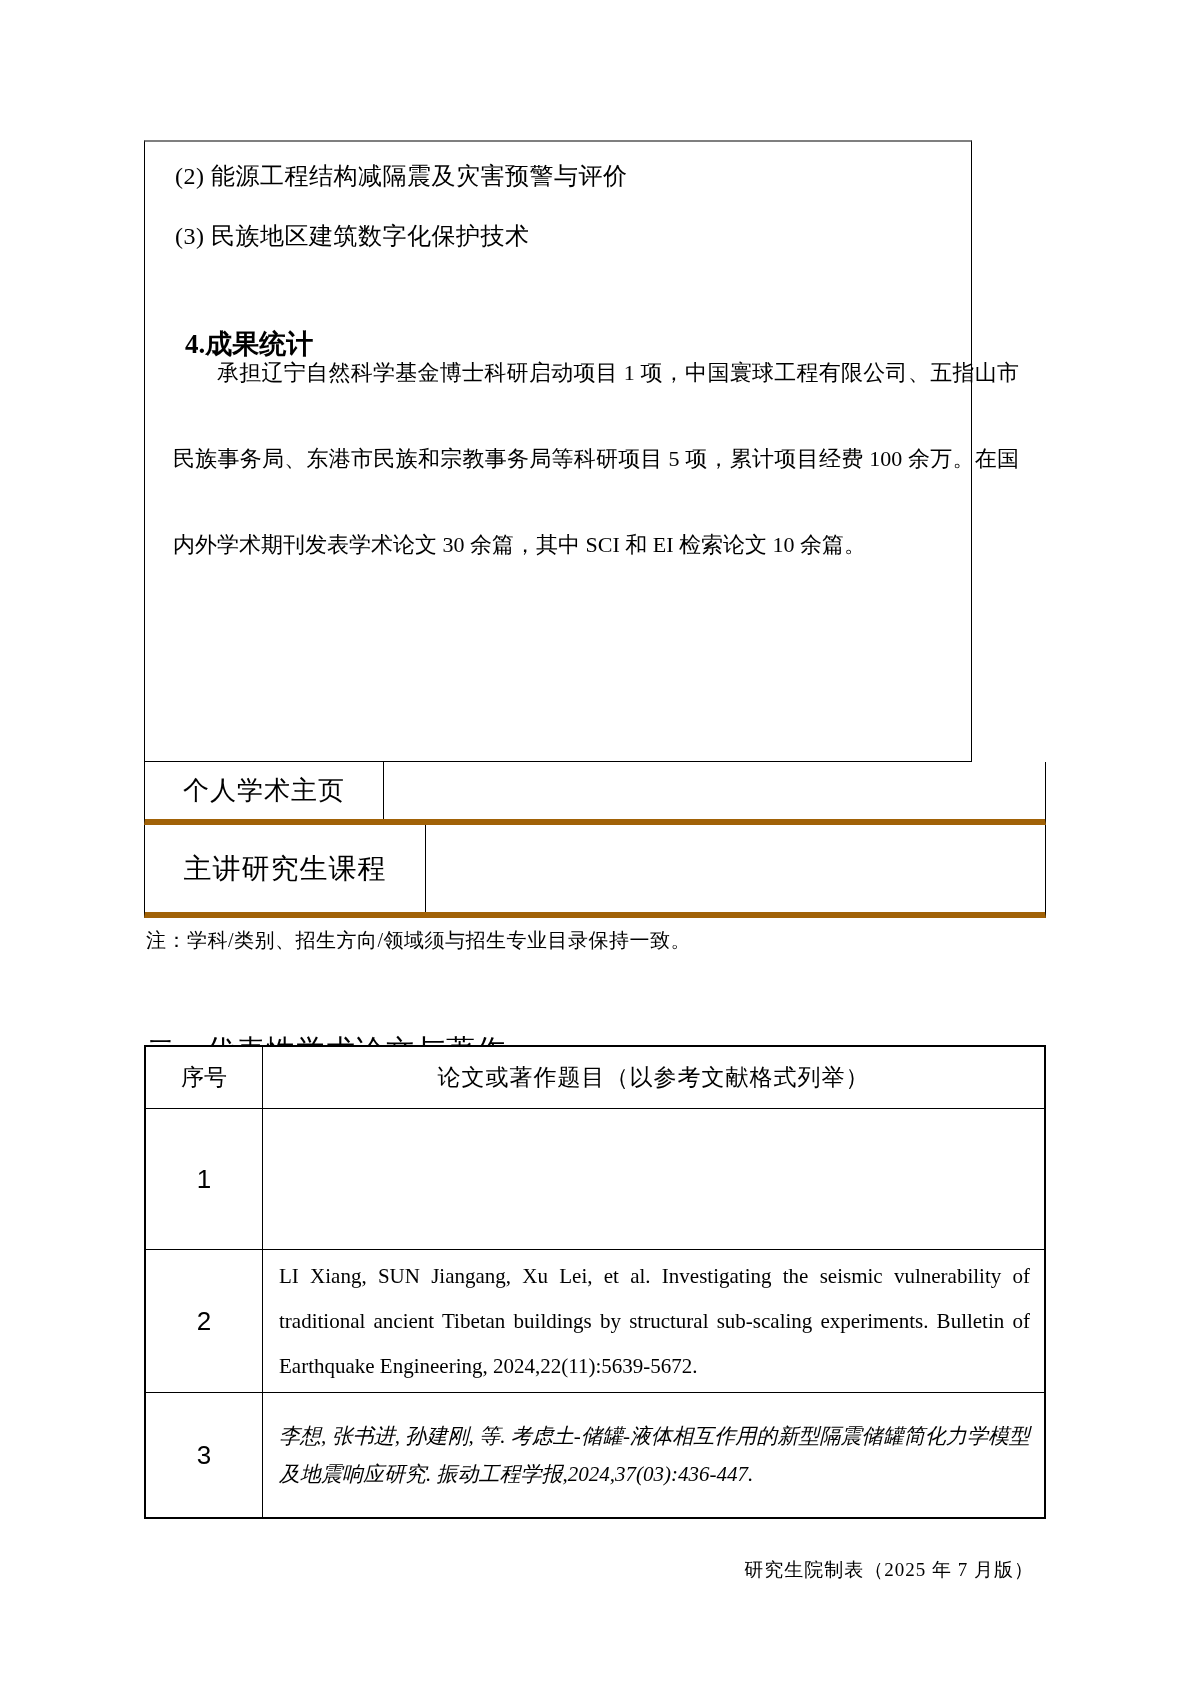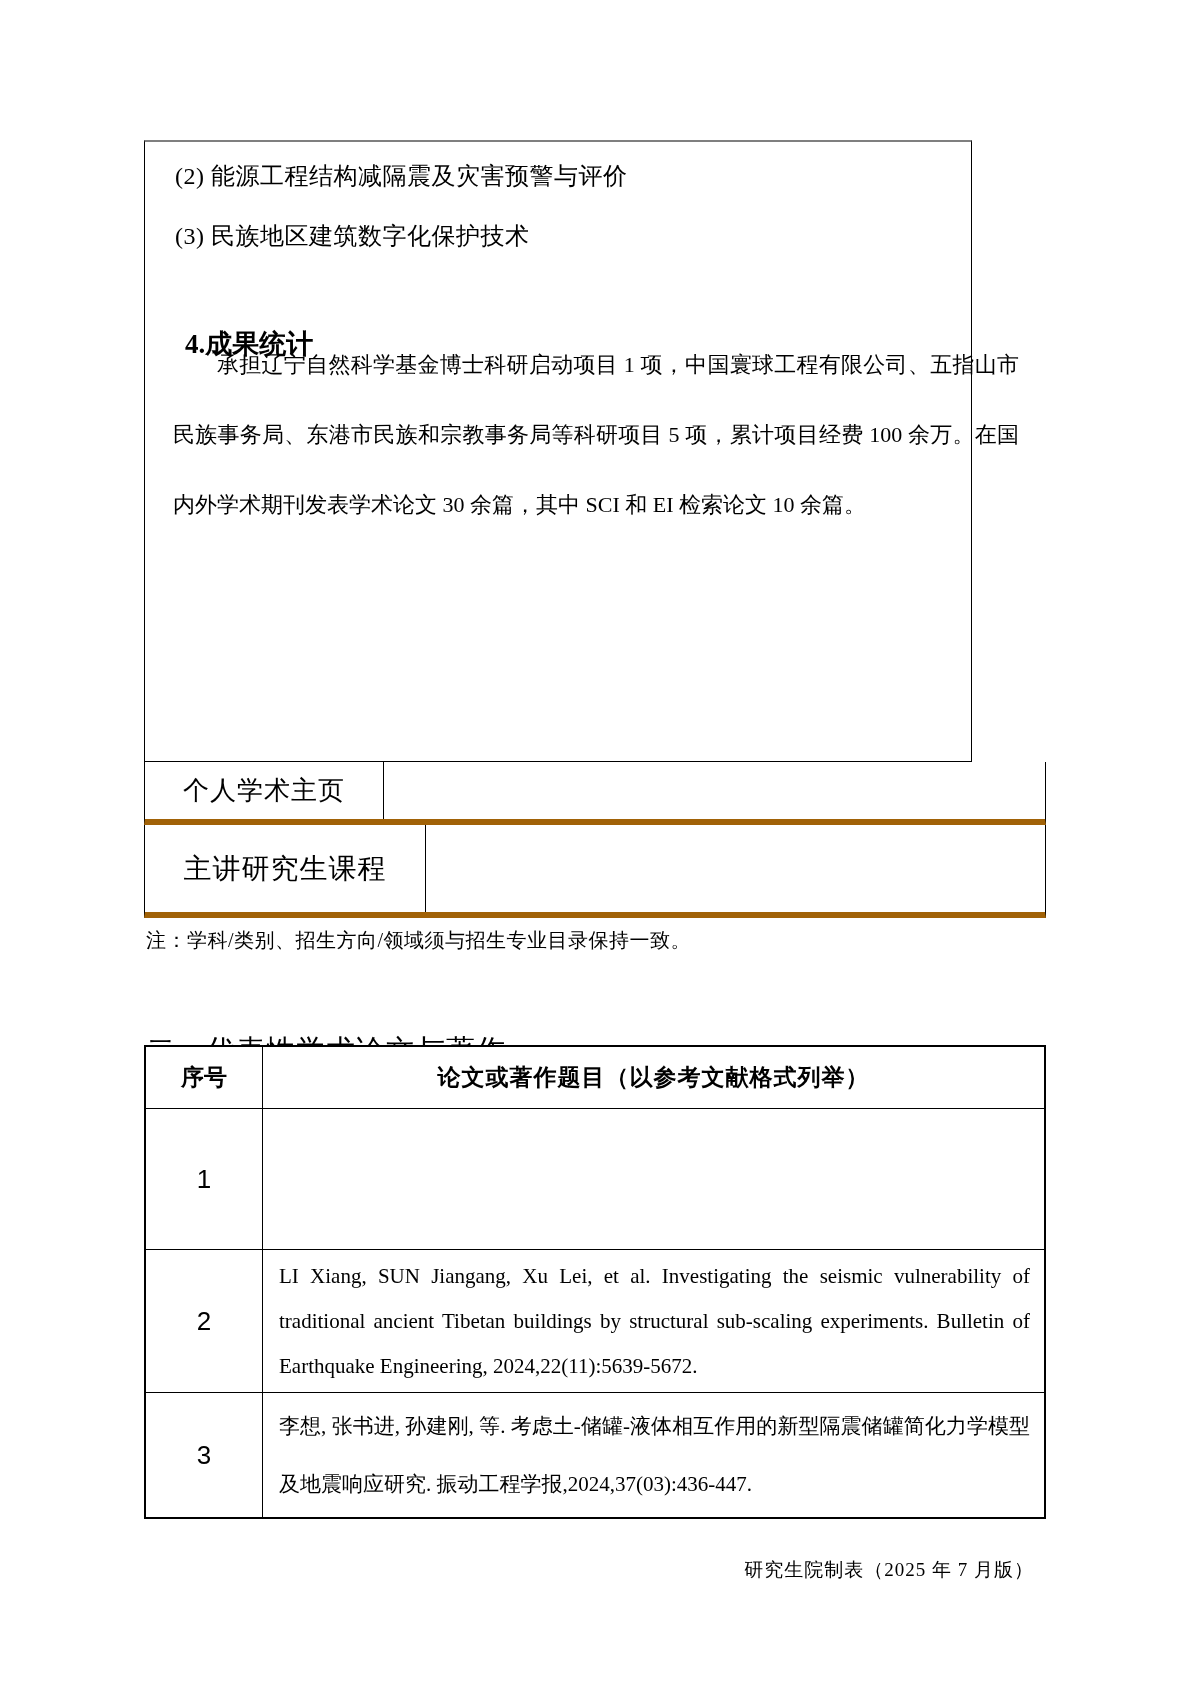--- a/index.html
+++ b/index.html
@@ -19,21 +19,21 @@
     border-left: 1px solid #000; border-right: 1px solid #000;
     border-top: 2px solid #7f7f7f; border-bottom: 1px solid #000;
     background: #fff;
   }
   .f-item { position: absolute; left: 30px; font-size: 24px; letter-spacing: 0.5px; white-space: nowrap; }
   .f-item1 { top: 18px; }
   .f-item2 { top: 78px; }
   .f-head { position: absolute; left: 40px; top: 136px; font-size: 27px; font-weight: bold; margin-top: 48px; }
   .f-para {
     position: absolute; left: 28px; top: 188px; width: 846px;
-    font-size: 22px; line-height: 70px; text-align: justify; text-indent: 2em;
+    font-size: 22px; line-height: 86px; text-align: justify; text-indent: 2em;
   }
 
   
   .trow { position: absolute; left: 144px; width: 902px; display: flex;
           border-left: 1px solid #000; border-right: 1px solid #000; border-bottom: 6px solid #a16207;
           background: #fff; }
   .trow-homepage { top: 762px; height: 63px; }
   .trow-courses  { top: 825px; height: 93px; }
   .trow .label-cell {
     border-right: 1px solid #000;
@@ -51,41 +51,41 @@
     position: absolute; left: 146px; top: 987px;
     font-size: 29px; font-weight: normal; letter-spacing: 1px;
     font-family: "Liberation Sans", sans-serif;
     margin-top: 44px;
   }
 
   
   .t2 { position: absolute; left: 144px; top: 1045px; width: 902px;
         border: 2px solid #000; background: #fff; }
   .t2-row { display: flex; border-top: 1px solid #000; }
-  .t2-row:first-child { border-top: none; font-weight: bold; }
+  .t2-row:first-child { border-top: none; }
   .t2-num {
     width: 117px; border-right: 1px solid #000; flex: none;
     display: flex; align-items: center; justify-content: center;
   }
   .t2-header .t2-num { font-size: 23px; font-family: "Liberation Serif", serif; }
   .t2-header { height: 61px; }
   .t2-header .t2-title {
     flex: 1; display: flex; align-items: center; justify-content: center;
     font-size: 23px; letter-spacing: 1px;
   }
   .t2-r1 { height: 141px; }
   .t2-r2 { height: 143px; }
   .t2-r3 { height: 125px; }
   .t2-row .num-val { font-family: "Liberation Sans", sans-serif; font-size: 26px; }
   .t2-cite {
     flex: 1; display: flex; align-items: center;
     padding: 4px 14px 4px 16px;
   }
   .t2-cite p { font-size: 21px; line-height: 45px; text-align: justify; width: 100%; }
-  .t2-r3 .t2-cite p { line-height: 58px; }
+  .t2-r3 .t2-cite p { line-height: 38px; font-style: italic; }
 
   .page-footer {
     position: absolute; left: 144px; top: 1557px; width: 890px;
     text-align: right; font-size: 19px; letter-spacing: 1px;
   }
 </style>
 </head>
 <body>
 
 <div class="page">

